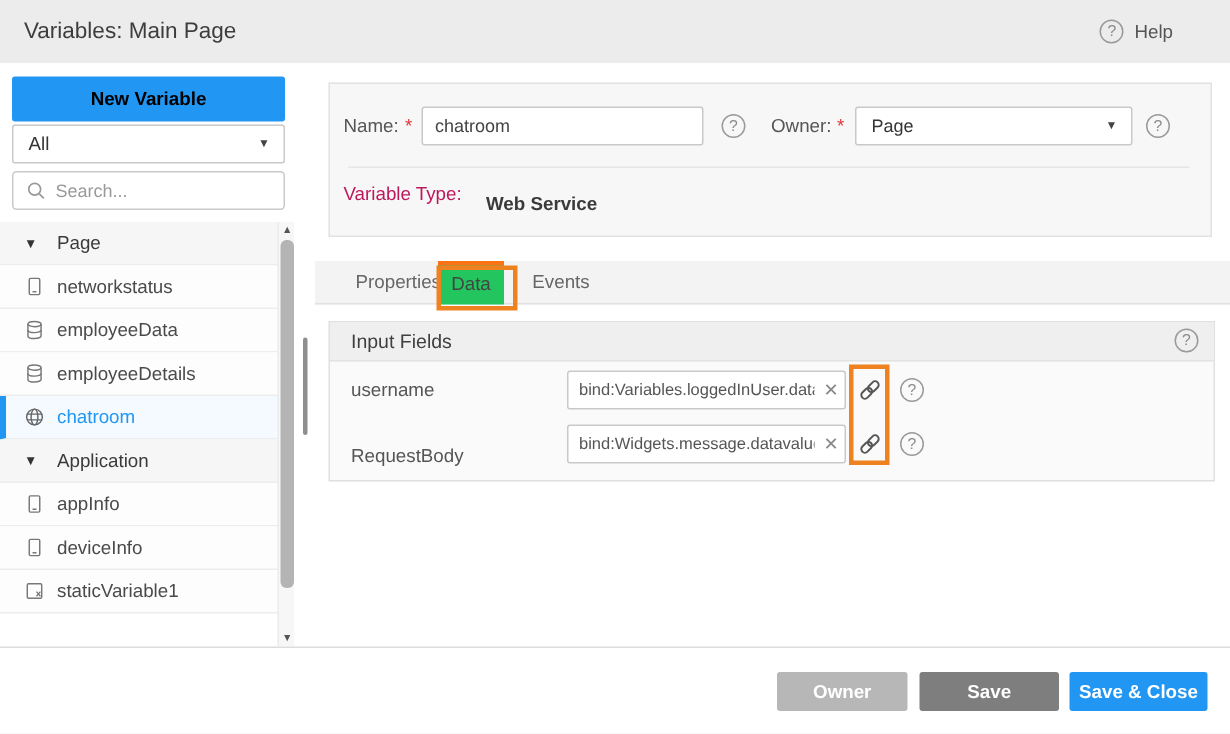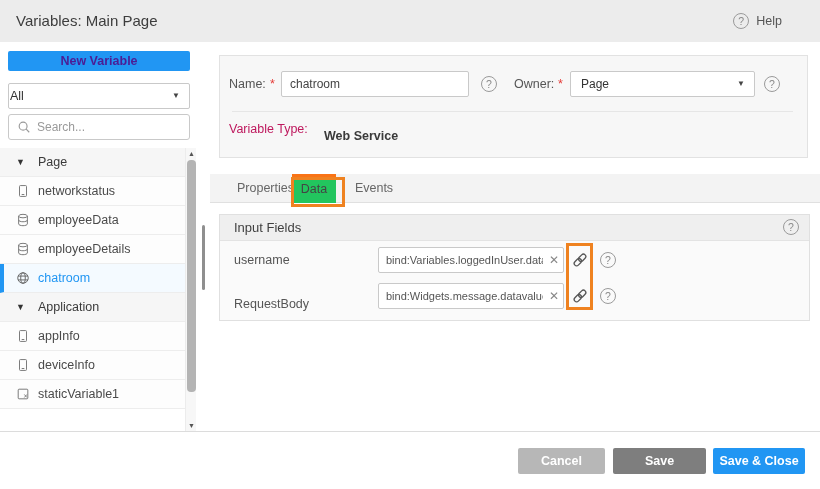--- a/index.html
+++ b/index.html
@@ -7,22 +7,22 @@
   .dialog { position:relative; width:820px; height:489px; background:#fff; overflow:hidden; outline:1px solid #e0e0e0; }
 
   
   .hdr { position:absolute; left:0; top:0; width:820px; height:42px; background:#ececec; }
   .hdr-title { position:absolute; left:16px; top:0; line-height:42px; font-size:15px; color:#3d3d3d; }
   .help { position:absolute; right:38px; top:0; height:42px; display:flex; align-items:center; gap:7px; font-size:12.5px; color:#555; cursor:pointer; }
   .qicon { display:inline-block; width:16px; height:16px; border:1px solid #9a9a9a; border-radius:50%; font-size:10.5px; line-height:14px; text-align:center; color:#8a8a8a; background:transparent; flex:none; }
 
   
   .side { position:absolute; left:0; top:42px; width:205px; height:389px; background:#fff; overflow:hidden; }
-  .btn-new { position:absolute; left:8px; top:9px; width:182px; height:20px; background:#2196f3; border:none; border-radius:2px; color:#4c1d95; font-weight:bold; font-size:12.5px; font-family:inherit; cursor:pointer; }
-  .filter { position:absolute; left:8px; top:41px; width:182px; height:26px; background:#fff; border:1px solid #c9c9c9; border-radius:2px; font-size:12.5px; color:#333; line-height:24px; padding:0 1px; cursor:pointer; }
+  .btn-new { position:absolute; left:8px; top:9px; width:182px; height:30px; background:#2196f3; border:none; border-radius:2px; color:#000000; font-weight:bold; font-size:12.5px; font-family:inherit; cursor:pointer; }
+  .filter { position:absolute; left:8px; top:41px; width:182px; height:26px; background:#fff; border:1px solid #c9c9c9; border-radius:2px; font-size:12.5px; color:#333; line-height:24px; padding:0 10px; cursor:pointer; }
   .filter .caret, .ownersel .caret { position:absolute; right:9px; top:0; line-height:24px; font-size:8px; color:#444; }
   .search { position:absolute; left:8px; top:72px; width:182px; height:26px; background:#fff; border:1px solid #c9c9c9; border-radius:3px; display:flex; align-items:center; gap:6px; padding:0 8px; }
   .search input { border:none; outline:none; width:100%; font-size:12px; color:#333; font-family:inherit; }
   .search input::placeholder { color:#9a9a9a; }
 
   .tree { position:absolute; left:0; top:106px; width:196px; }
   .trow { position:relative; height:29px; display:flex; align-items:center; gap:8px; padding-left:16px; font-size:12.5px; color:#4a4a4a; background:#fdfdfd; border-bottom:1px solid #ededed; cursor:pointer; }
   .trow.group { background:#f6f6f6; color:#3a3a3a; }
   .trow.sel { background:#f4faff; color:#2196f3; border-left:4px solid #2196f3; padding-left:12px; }
   .gcaret { font-size:9px; color:#333; width:14px; flex:none; }
@@ -229,18 +229,18 @@
           <rect x="0.8" y="5.6" width="8.2" height="4.8" rx="2.4"></rect>
           <rect x="7" y="5.6" width="8.2" height="4.8" rx="2.4"></rect>
         </g>
       </svg>
     <span class="qicon row-q" style="top:73px">?</span>
 
     <div class="hl-bind"></div>
   </div>
 
   <div class="footer">
-    <button class="fbtn btn-cancel">Cancel</button>
+    <button class="fbtn btn-cancel">Owner</button>
     <button class="fbtn btn-save">Save</button>
     <button class="fbtn btn-saveclose">Save &amp; Close</button>
   </div>
 
 </div>
 
 </body></html>

